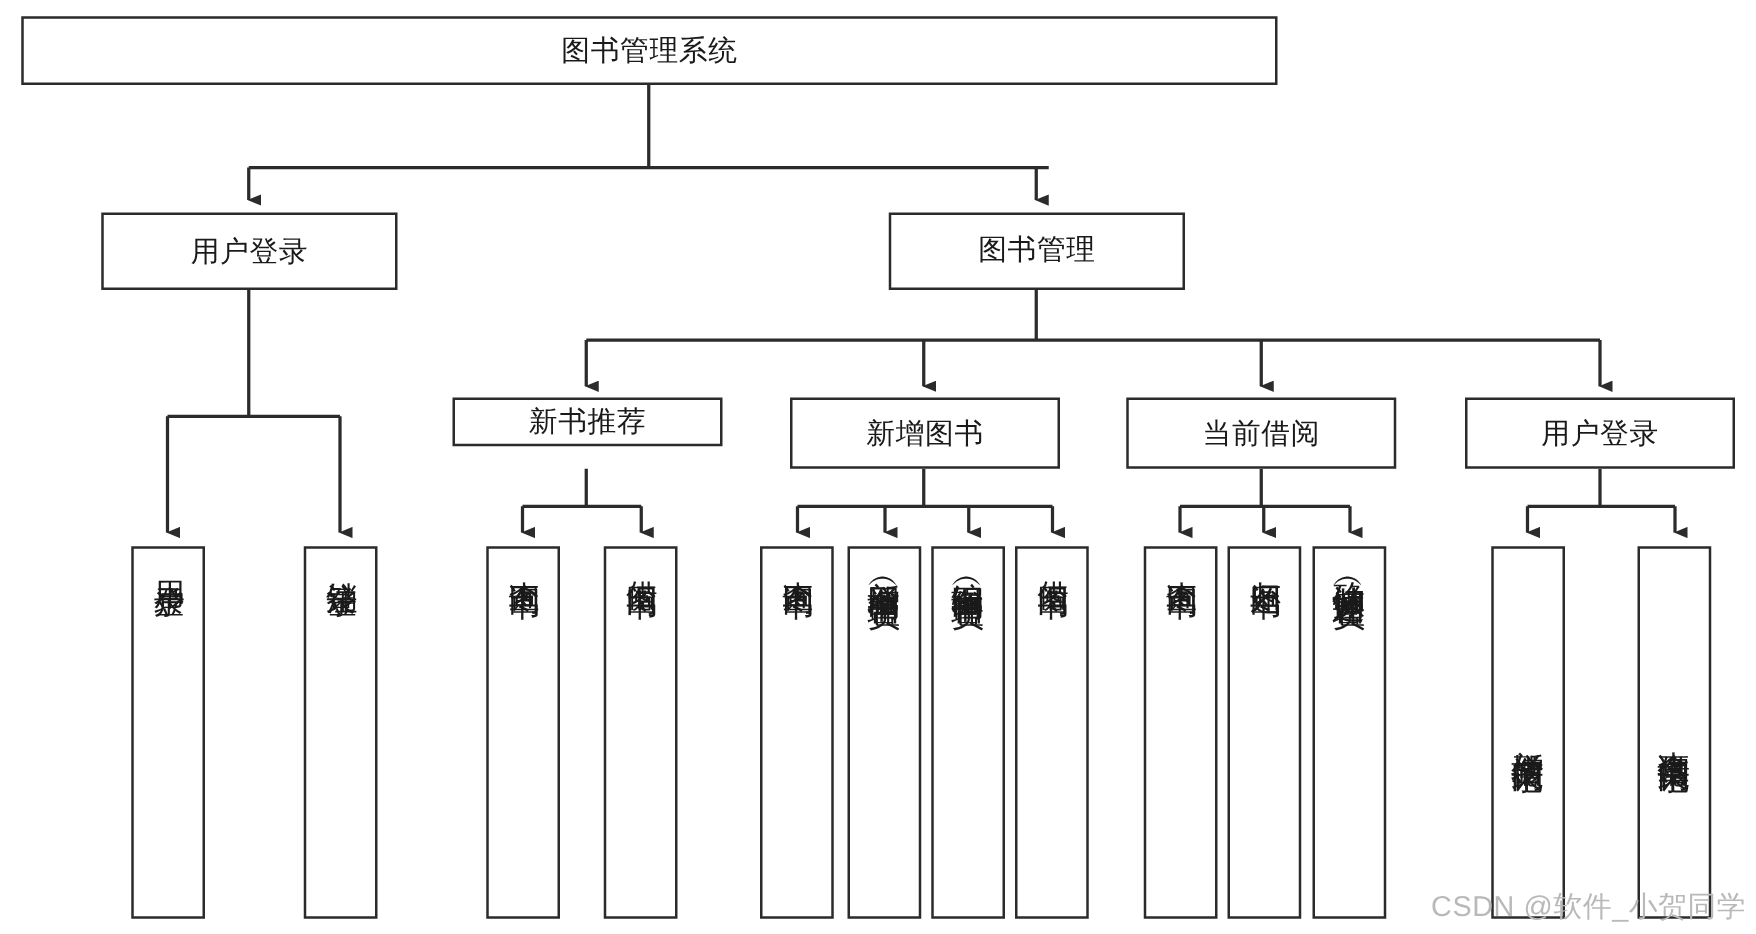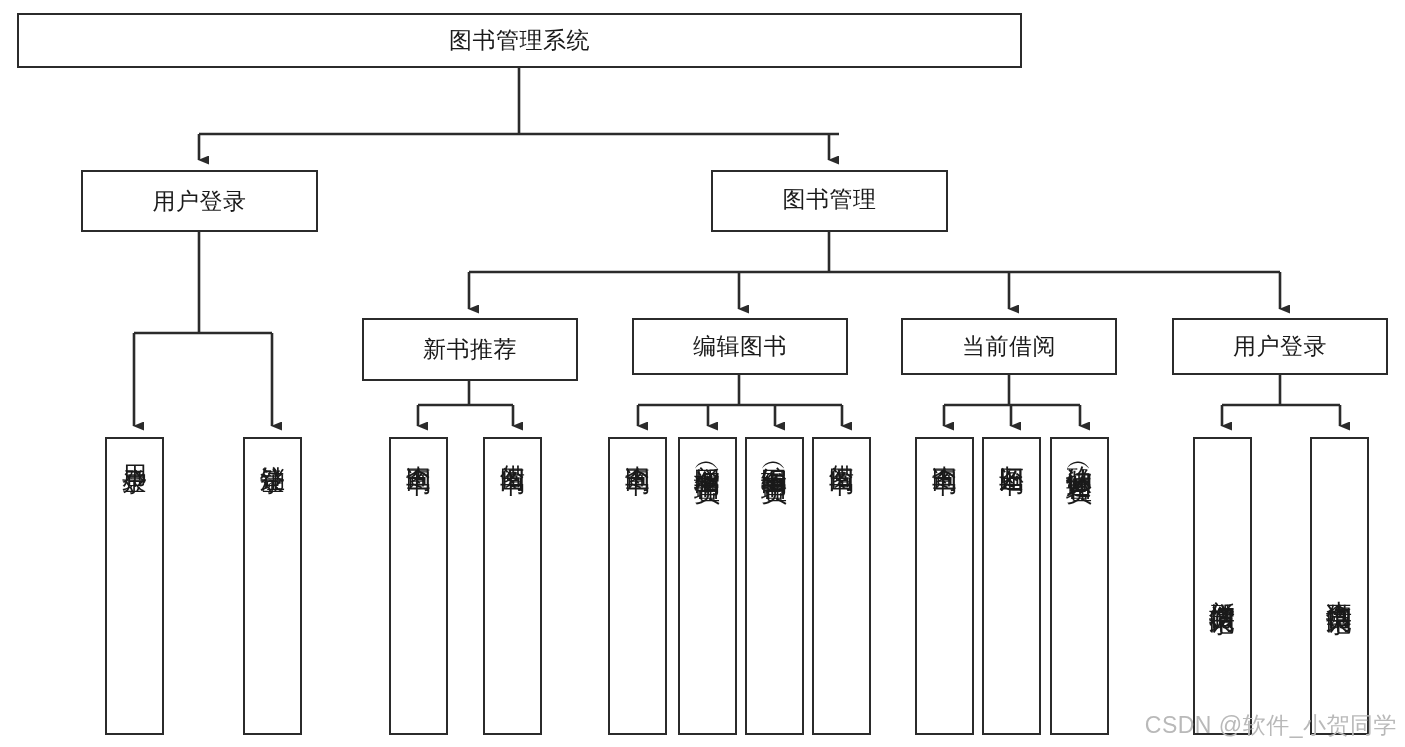--- a/index.html
+++ b/index.html
@@ -138,26 +138,26 @@
   </div>
 
   <div class="node horizontal" style="left:81px; top:170px; width:237px; height:62px;">
     <span class="node-label">用户登录</span>
   </div>
 
   <div class="node horizontal" style="left:711px; top:170px; width:237px; height:62px;font-family:Liberation Mono, monospace;">
     <span class="node-label">图书管理</span>
   </div>
 
-  <div class="node horizontal" style="left:362px; top:318px; width:216px; height:63px;">
+  <div class="node horizontal" style="left:362px; top:318px; width:216px; height:39px;">
     <span class="node-label">新书推荐</span>
   </div>
 
   <div class="node horizontal" style="left:632px; top:318px; width:216px; height:57px;">
-    <span class="node-label">编辑图书</span>
+    <span class="node-label">新增图书</span>
   </div>
 
   <div class="node horizontal" style="left:901px; top:318px; width:216px; height:57px;">
     <span class="node-label">当前借阅</span>
   </div>
 
   <div class="node horizontal" style="left:1172px; top:318px; width:216px; height:57px;">
     <span class="node-label">用户登录</span>
   </div>
 

